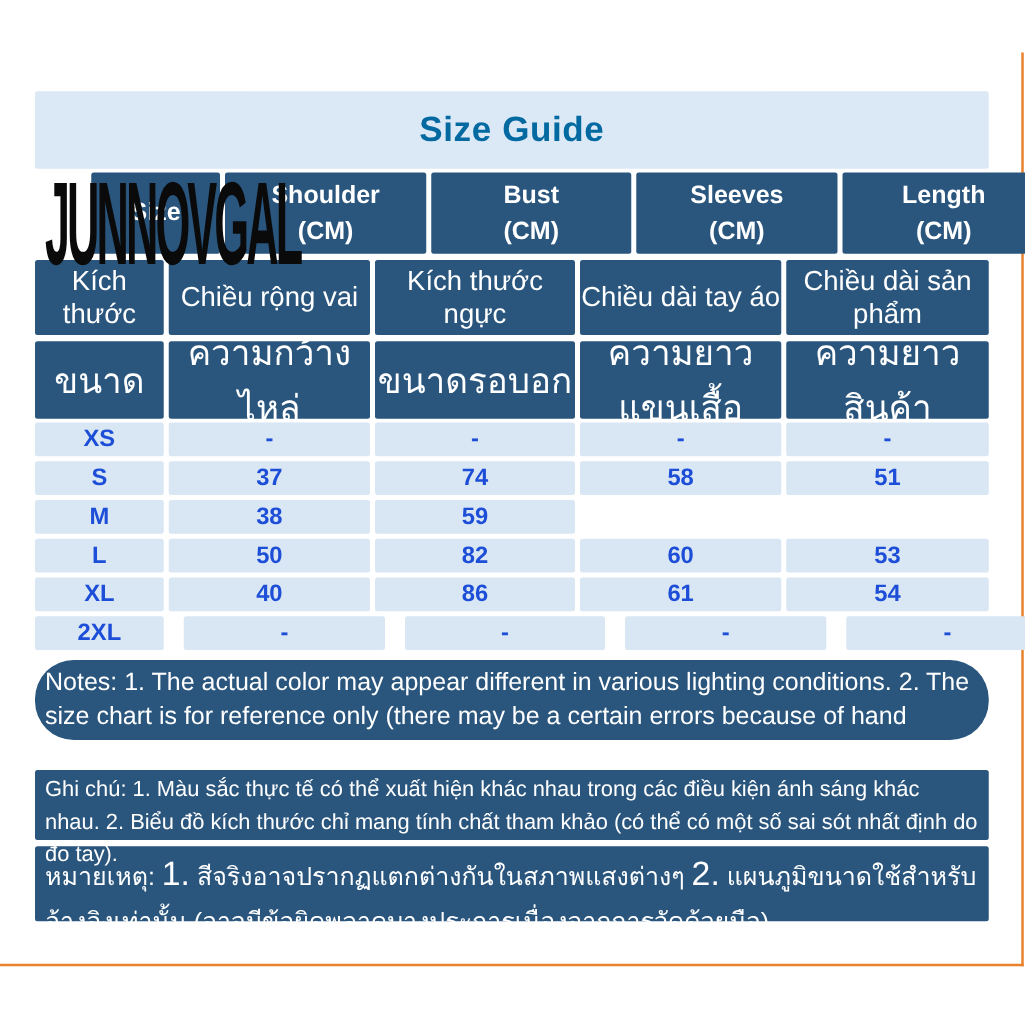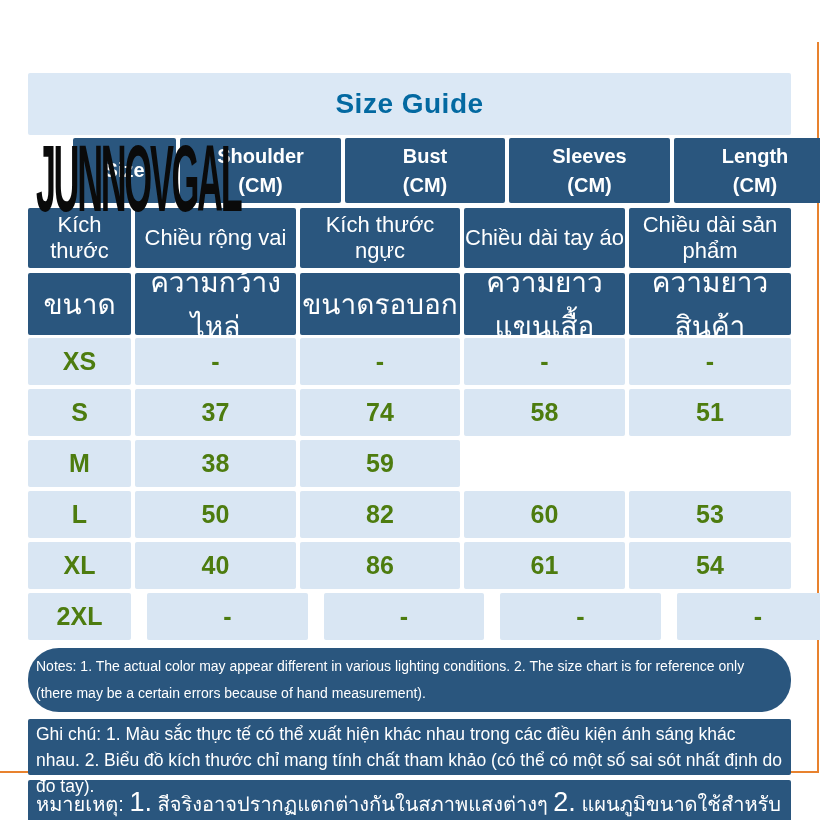--- a/index.html
+++ b/index.html
@@ -29,29 +29,29 @@
 
   .cell { background:#2a567e; border-radius:2px; color:#ffffff;
           display:flex; flex-direction:column; align-items:center; justify-content:center;
           text-align:center; }
   .hdr-en .cell { font-weight:bold; font-size:20px; line-height:29px; }
   .hdr-en .sub:empty { display:none; }
   .hdr-vi .cell { font-size:22px; font-weight:normal; }
   .hdr-th .cell { font-size:28px; font-weight:normal; }
 
   .data-row { margin-bottom:4px; }
-  .data-row .dcell { height:47px; background:#d9e6f3; border-radius:2px;
+  .data-row .dcell { height:27px; background:#d9e6f3; border-radius:2px;
           display:flex; align-items:center; justify-content:center;
-          font-weight:bold; font-size:25px; color:#4d7c0f; }
+          font-weight:bold; font-size:19px; color:#1d4ed8; }
   .data-row.last { margin-bottom:8px;gap:16px; }
 
   .note { width:763px; background:#2a567e; border-radius:2px; color:#ffffff; }
-  .note-en { height:64px; padding:5px 8px; font-size:14px; line-height:27px; margin-bottom:7px;border-radius:31px; }
+  .note-en { height:64px; padding:5px 8px; font-size:20px; line-height:27px; margin-bottom:24px;border-radius:31px; }
   .note-vi { height:56px; padding:2px 8px; font-size:17.5px; line-height:26px; margin-bottom:5px; }
-  .note-th { height:80px; padding:4px 8px; font-size:20px; line-height:36px; }
+  .note-th { height:60px; padding:4px 8px; font-size:20px; line-height:36px; }
   .note-th .big-num { font-size:27px; font-weight:normal; }
 
   
   .wm { position:absolute; left:36px; top:131px; z-index:5; color:#0a0a0a;
         font-weight:bold; font-size:46px; letter-spacing:-3px; white-space:nowrap;
         transform:scale(0.78,2.05); transform-origin:left top; line-height:1; }
 </style>
 </head>
 <body>
 

